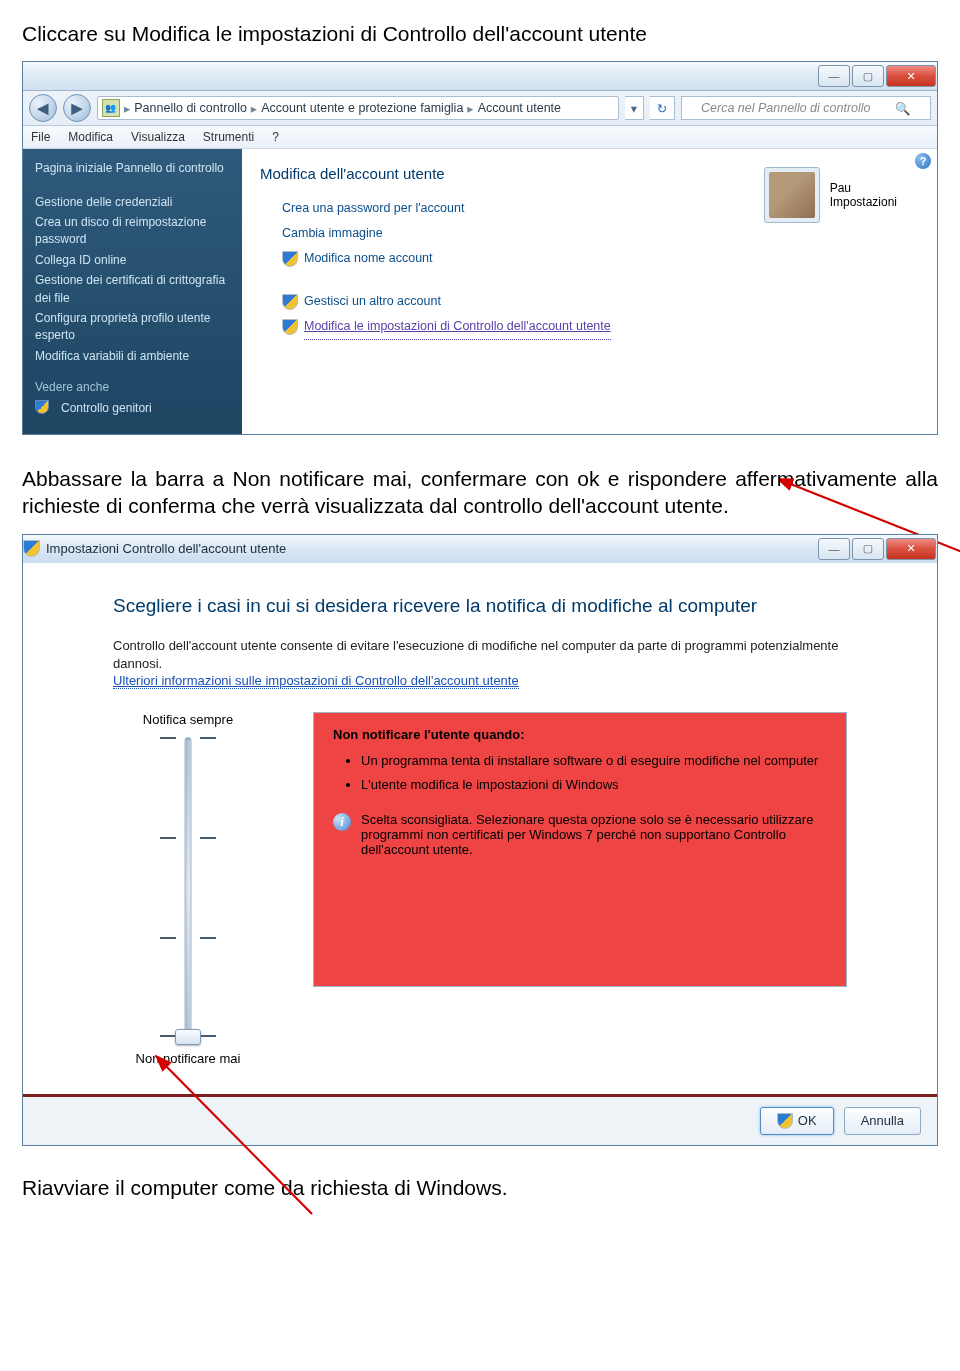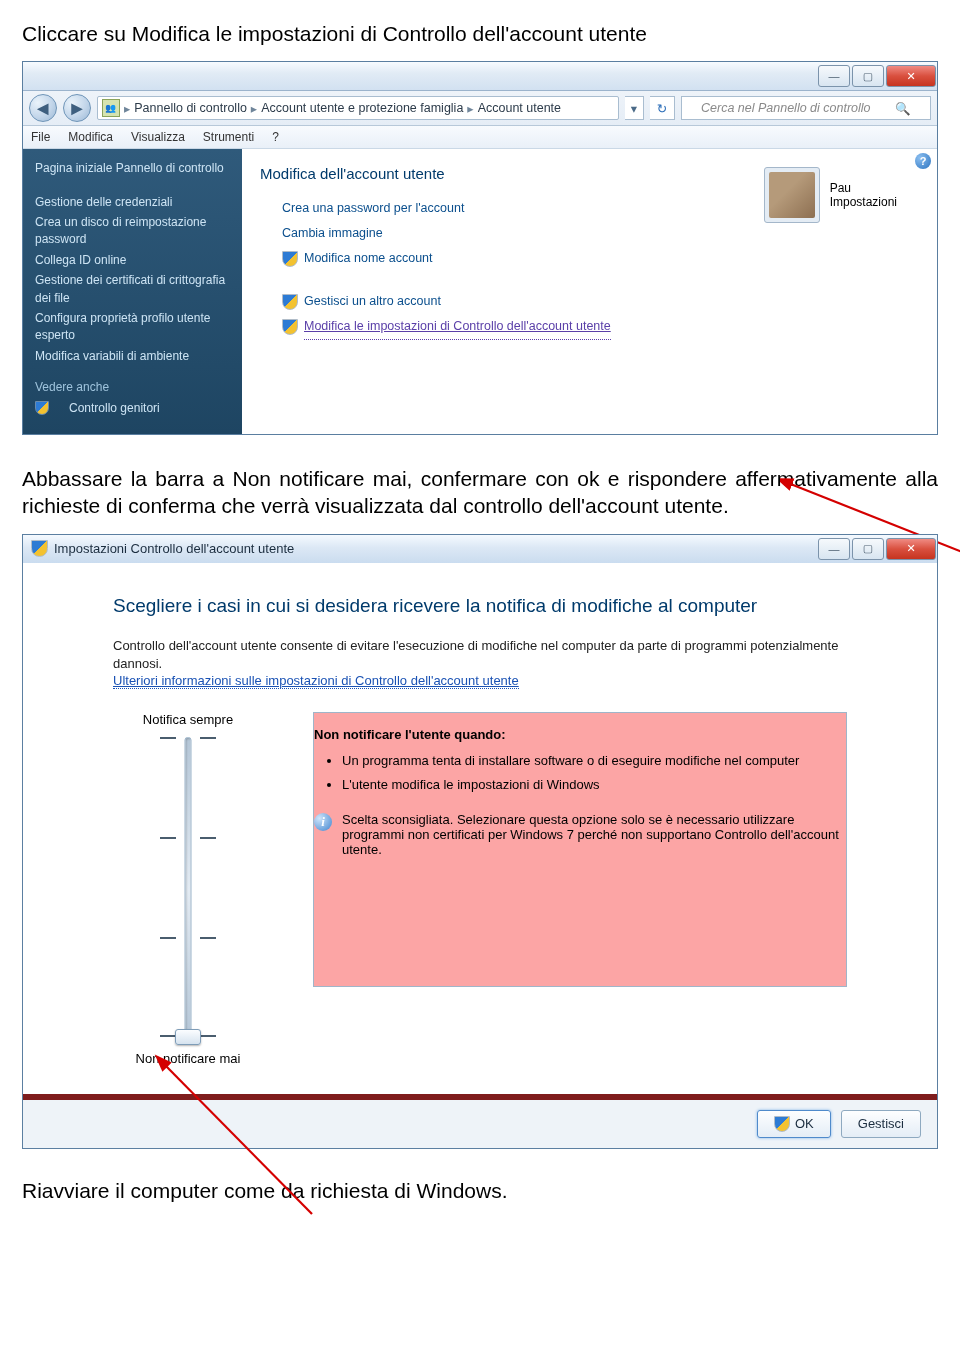--- a/index.html
+++ b/index.html
@@ -21,67 +21,67 @@
   .bc-drop{border:1px solid #a9bdd0;border-left:none;width:18px;height:22px;background:#fff;display:flex;align-items:center;justify-content:center;color:#4b6a87}
   .refresh{border:1px solid #a9bdd0;border-left:none;width:24px;height:22px;background:#fff;display:flex;align-items:center;justify-content:center;color:#2b6db8}
   .searchbox{width:210px;border:1px solid #a9bdd0;background:#fff;height:22px;display:flex;align-items:center;padding:0 19px;color:#8a8a8a;font-style:italic}
   .searchbox .mag{margin-left:auto;color:#4a6c8e;font-style:normal}
   .menubar{height:22px;background:linear-gradient(to bottom,#f8fbfe,#e9f0f8);display:flex;align-items:center;padding:0 8px;gap:18px;color:#333;font-size:12px;border-bottom:1px solid #cad8e6}
   .content1{display:flex}
   .sidebar{width:195px;background:linear-gradient(to bottom,#2f5a7b,#1e4562);color:#d9e9f5;padding:8px 12px 14px;font-size:12px;line-height:1.45}
   .sidebar .link{color:#cde4f4;margin:3px 0;cursor:pointer}
   .sidebar .sep{height:10px}
   .sidebar .head2{color:#9fc3dc;margin-top:14px;font-size:12px}
-  .sidebar .parent{display:flex;align-items:center;gap:20px}
+  .sidebar .parent{display:flex;gap:12px}
   .shield-s{width:12px;height:12px;background:linear-gradient(135deg,#2d7bd4 50%,#f3c230 50%);border-radius:0 0 50% 50%;border:1px solid #6b8caa}
   .mainpane{flex:1;background:#fff;padding:14px 18px;position:relative}
   .mainpane .helpbtn{position:absolute;top:4px;right:6px;width:16px;height:16px;border-radius:50%;background:radial-gradient(circle at 30% 30%,#8abef0,#2d74c0);color:#fff;font-size:11px;display:flex;align-items:center;justify-content:center;font-weight:bold}
   .mp-title{color:#036;color:#003a6b;font-size:15px;margin:2px 0 14px}
   .mp-links{margin-left:22px;font-size:12.5px;line-height:2.0}
   .mp-row{display:flex;align-items:center;gap:6px;color:#0b4f8d}
   .mp-row.plain{color:#0b4f8d}
   .shield{width:14px;height:14px;background:linear-gradient(135deg,#2d7bd4 50%,#f3c230 50%);border-radius:0 0 50% 50%;border:1px solid #b0bcc8;flex-shrink:0}
   .mp-row.uac span.txt{color:#5a3fa8;text-decoration:underline;border-bottom:1px dotted #5a3fa8}
   .userbox{position:absolute;top:18px;right:40px;display:flex;align-items:center;gap:10px;font-size:12px}
   .avatar{width:54px;height:54px;border:1px solid #a4b7ca;border-radius:3px;background:#e4ecf4;display:flex;align-items:center;justify-content:center;overflow:hidden}
   .avatar-inner{width:46px;height:46px;background:linear-gradient(135deg,#b59a7a 40%,#8d6f51);border-radius:2px}
   .arrow1{position:absolute;top:328px;left:538px;pointer-events:none}
 
   
   .win2wrap{position:relative;margin-bottom:28px}
   .win2{border:1px solid #5b7fa1;background:#fff;font-size:13px}
   .titlebar2{height:28px;background:linear-gradient(to bottom,#f5faff,#dce8f5 45%,#cadcef);display:flex;align-items:stretch}
-  .titlebar2 .ttext{display:flex;align-items:center;gap:6px;padding:0 8px;color:#1b2d3f;font-size:13px}
+  .titlebar2 .ttext{display:flex;align-items:center;gap:6px;padding:0 0;color:#1b2d3f;font-size:13px}
   .titlebar2 .ttext .shield{width:15px;height:15px}
   .titlebar2 .spacer{flex:1}
   .w2body{padding:32px 90px 18px}
   .w2title{color:#003a6b;font-size:19px;margin-bottom:20px}
   .w2desc{color:#222;font-size:13px;line-height:1.4;max-width:730px}
   .w2link{color:#1a52b4;text-decoration:underline;border-bottom:1px dotted #1a52b4}
   .slidearea{margin-top:24px;display:flex;gap:50px}
   .sliderblock{width:150px;text-align:center;font-size:13px}
   .sliderblock .lbl{margin-bottom:10px}
   .slider{position:relative;height:305px;margin:0 auto;width:80px}
   .track{position:absolute;left:50%;top:0;bottom:0;width:5px;transform:translateX(-50%);background:linear-gradient(to bottom,#b5c7d8,#e4ecf4 50%,#b5c7d8);border:1px solid #9ab3c9;border-radius:3px;box-shadow:inset 1px 1px 2px rgba(0,0,0,.2)}
   .tick{position:absolute;left:12px;right:12px;height:2px;border-top:2px solid #4a5d6e}
   .tick.l{right:52px}
   .tick.r{left:52px}
   .t0{top:0}
   .t1{top:100px}
   .t2{top:200px}
   .t3{top:298px}
   .thumb{position:absolute;left:50%;width:24px;height:14px;transform:translate(-50%,-50%);top:300px;border-radius:3px;background:linear-gradient(to bottom,#fbfdff,#d6e3ef);border:1px solid #7e9cb7;box-shadow:0 1px 2px rgba(0,0,0,.3)}
   .descblock{flex:1;max-width:570px}
-  .panel{border:1px solid #9fb5c9;background:#fca5a5;padding:14px 0;min-height:245px;font-size:13px}
+  .panel{border:1px solid #9fb5c9;background:#ef4444;padding:14px 19px;min-height:245px;font-size:13px}
   .panel .ptitle{font-weight:bold;margin-bottom:10px}
   .panel ul{margin:6px 0 18px;padding-left:28px}
   .panel li{margin-bottom:6px;line-height:1.4}
   .inforow{display:flex;gap:10px;align-items:flex-start;margin-top:18px}
   .info-icon{width:18px;height:18px;border-radius:50%;background:radial-gradient(circle at 30% 30%,#cfe5fb,#3f84cf);color:#fff;display:flex;align-items:center;justify-content:center;font-weight:bold;font-style:italic;font-family:Georgia,serif;font-size:13px;flex-shrink:0;margin-top:1px}
-  .btnbar{border-top:6px solid #7f1d1d;background:#eef3f8;padding:10px 16px;display:flex;justify-content:flex-end;gap:10px}
+  .btnbar{border-top:3px solid #7f1d1d;background:#eef3f8;padding:10px 16px;display:flex;justify-content:flex-end;gap:10px}
   .wbtn{border:1px solid #8ea9c0;background:linear-gradient(to bottom,#fdfeff,#e4edf6);border-radius:3px;height:26px;padding:0 16px;font-size:13px;display:flex;align-items:center;gap:5px;color:#1b2d3f}
   .wbtn.ok{border-color:#4f8acb;box-shadow:0 0 3px #7db2e8}
   .arrow2{position:absolute;top:520px;left:130px;pointer-events:none}
 </style>
 </head>
 <body>
 
 <div class="page">
 
   <div class="doc-text">Cliccare su Modifica le impostazioni di Controllo dell'account utente</div>
@@ -229,21 +229,21 @@
             </div>
           </div>
         </div>
       </div>
       <div class="btnbar">
         <div class="wbtn ok">
           <span class="shield"></span>
           <span>OK</span>
         </div>
         <div class="wbtn">
-          <span>Gestisci</span>
+          <span>Annulla</span>
         </div>
       </div>
     </div>
     <svg class="arrow2" width="180" height="170">
       <defs>
           <marker id="ah2" markerWidth="10" markerHeight="10" refX="2" refY="3" orient="auto">
             <path d="M0,0 L0,6 L8,3 z" fill="#d40000"></path>
           </marker>
         </defs>
       <line x1="160" y1="160" x2="12" y2="10" stroke="#d40000" stroke-width="2.2" marker-end="url(#ah2)"></line>

